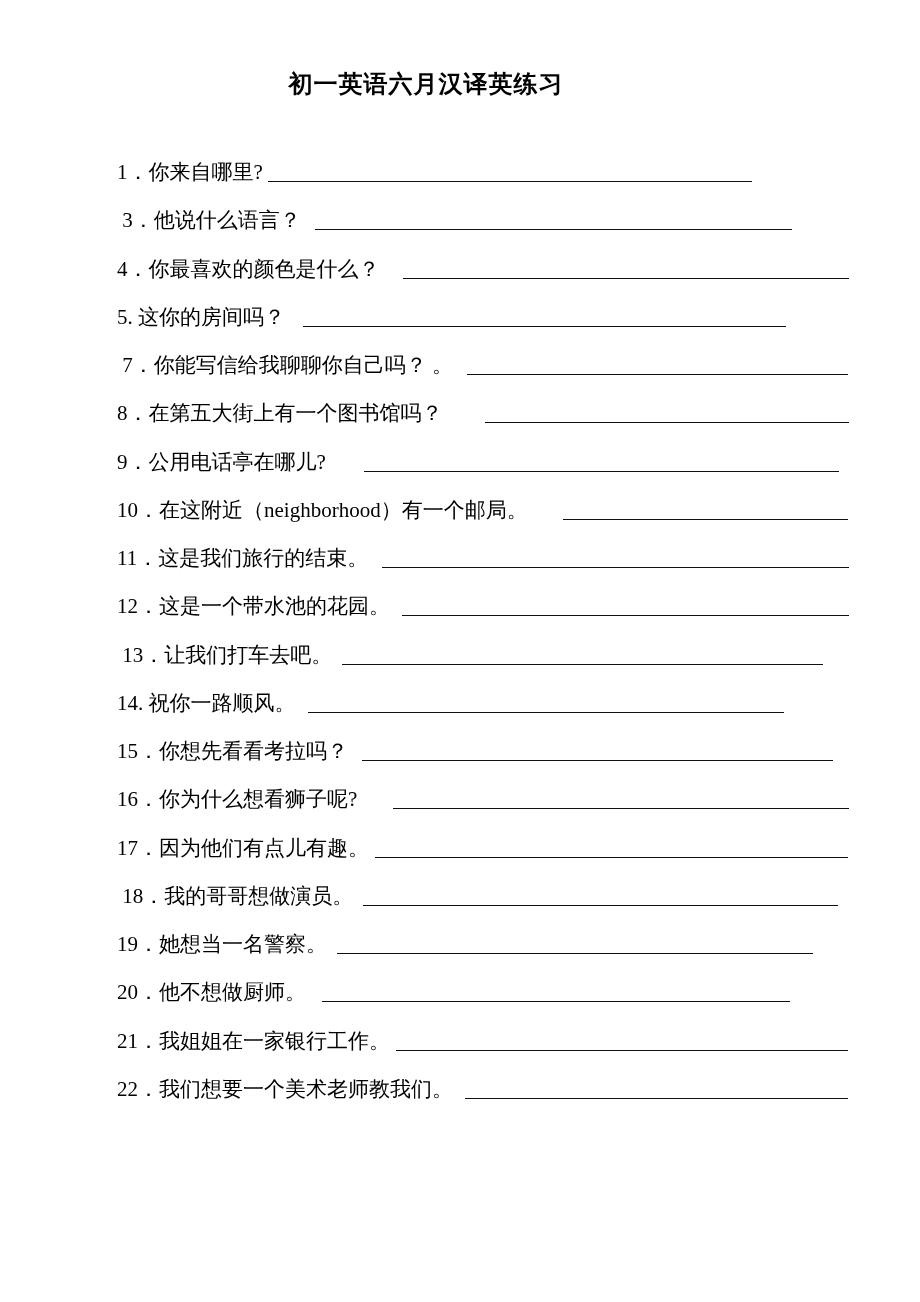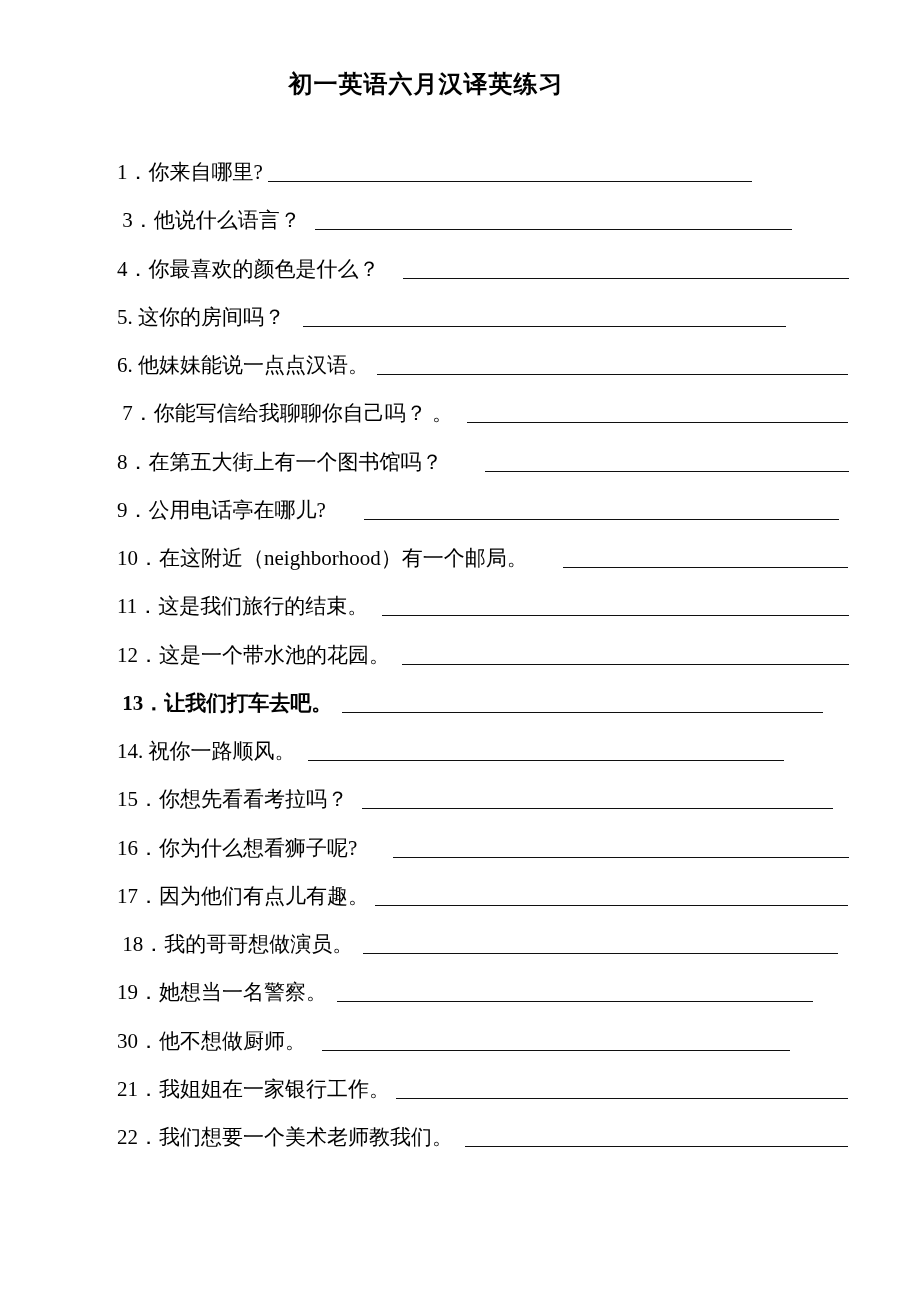--- a/index.html
+++ b/index.html
@@ -78,24 +78,20 @@
     <div class="row" style="margin-right: 71px; gap: 13px;">
       <span class="label">4．你最喜欢的颜色是什么？</span>
       <span class="blank" style="margin-left: 10px;"></span>
     </div>
 
     <div class="row" style="margin-right: 134px;">
       <span class="label">5. 这你的房间吗？</span>
       <span class="blank" style="margin-left: 18px;"></span>
     </div>
 
-    <div class="row" style="margin-right: 72px;">
-      <span class="label">6. 他妹妹能说一点点汉语。</span>
-      <span class="blank" style="margin-left: 8px;"></span>
-    </div>
 
     <div class="row" style="margin-right: 72px;">
       <span class="label"> 7．你能写信给我聊聊你自己吗？ 。</span>
       <span class="blank" style="margin-left: 14px;"></span>
     </div>
 
     <div class="row" style="margin-right: 71px;">
       <span class="label">8．在第五大街上有一个图书馆吗？</span>
       <span class="blank" style="margin-left: 42px;"></span>
     </div>
@@ -113,21 +109,21 @@
     <div class="row" style="margin-right: 71px;">
       <span class="label">11．这是我们旅行的结束。</span>
       <span class="blank" style="margin-left: 14px;"></span>
     </div>
 
     <div class="row" style="margin-right: 71px;">
       <span class="label">12．这是一个带水池的花园。</span>
       <span class="blank" style="margin-left: 12px;"></span>
     </div>
 
-    <div class="row" style="margin-right: 97px; font-weight: bold;">
+    <div class="row" style="margin-right: 97px;">
       <span class="label"> 13．让我们打车去吧。</span>
       <span class="blank" style="margin-left: 10px;"></span>
     </div>
 
     <div class="row" style="margin-right: 136px;">
       <span class="label">14. 祝你一路顺风。</span>
       <span class="blank" style="margin-left: 12px;"></span>
     </div>
 
     <div class="row" style="margin-right: 87px;">
@@ -149,21 +145,21 @@
       <span class="label"> 18．我的哥哥想做演员。</span>
       <span class="blank" style="margin-left: 10px;"></span>
     </div>
 
     <div class="row" style="margin-right: 107px;">
       <span class="label">19．她想当一名警察。</span>
       <span class="blank" style="margin-left: 10px;"></span>
     </div>
 
     <div class="row" style="margin-right: 130px;">
-      <span class="label">30．他不想做厨师。</span>
+      <span class="label">20．他不想做厨师。</span>
       <span class="blank" style="margin-left: 16px;"></span>
     </div>
 
     <div class="row" style="margin-right: 72px;">
       <span class="label">21．我姐姐在一家银行工作。</span>
       <span class="blank" style="margin-left: 6px;"></span>
     </div>
 
     <div class="row" style="margin-right: 72px;">
       <span class="label">22．我们想要一个美术老师教我们。</span>

